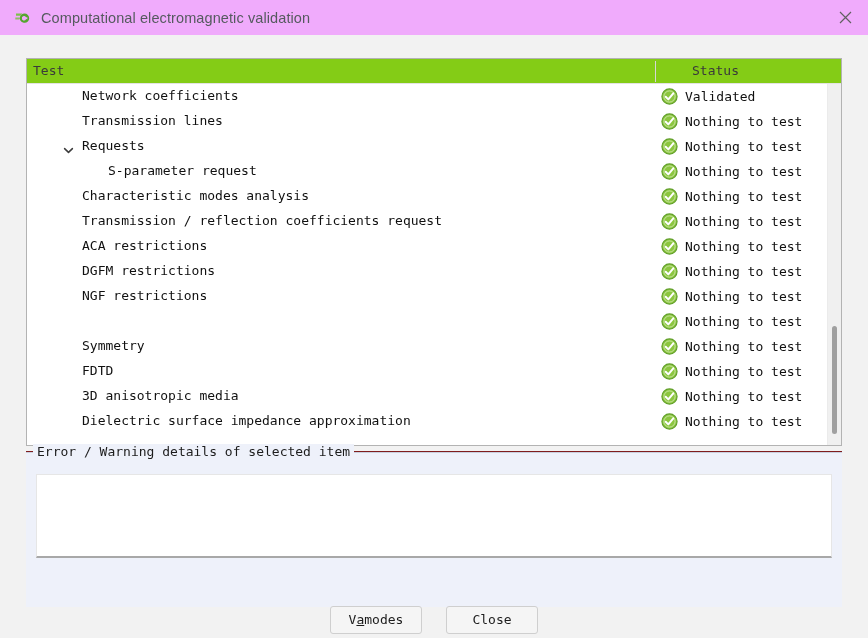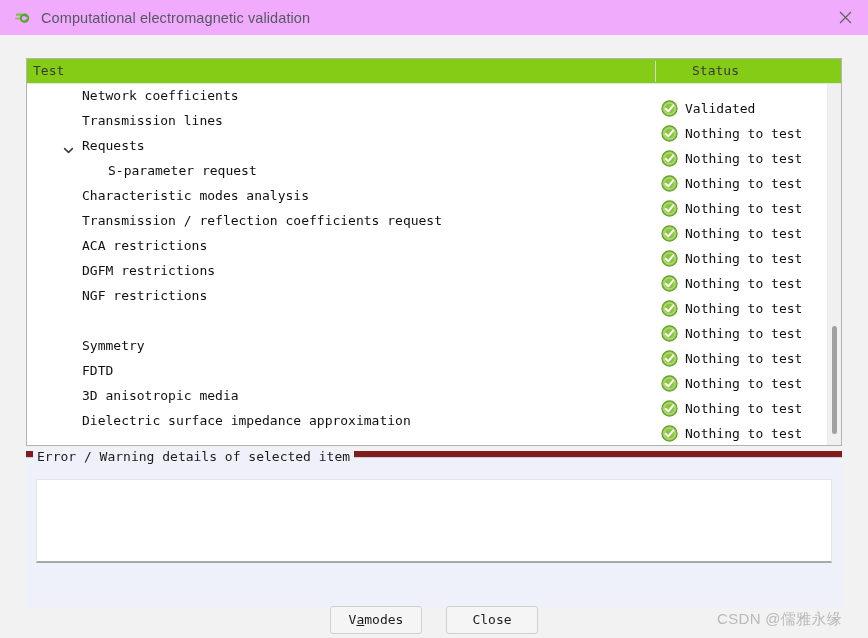--- a/index.html
+++ b/index.html
@@ -120,21 +120,21 @@
   }
   .indent-1 .row-label { left: 55px; }
   .indent-2 .row-label { left: 81px; }
   .chevron {
     position: absolute;
     left: 36px; top: 8px;
     width: 11px; height: 11px;
   }
   .status-cell {
     position: absolute;
-    left: 634px; top: 12px;
+    left: 634px; top: 0px;
     height: 25px;
     display: flex;
     align-items: center;
   }
   .status-icon {
     width: 17px; height: 17px;
     flex: none;
   }
   .status-text {
     margin-left: 7px;
@@ -162,21 +162,21 @@
     background: #a0a0a0;
     border-radius: 3px;
   }
 
   
   #details-group {
     position: absolute;
     left: 18px; top: 416px;
     width: 816px; height: 156px;
     background: #eef1fa;
-    border-top: 6px solid #7f1d1d;
+    border-top: 1px solid #7f1d1d;
     box-sizing: border-box;
   }
   #group-legend {
     position: absolute;
     left: 7px; top: -8px;
     padding: 0 4px;
     background: #eef1fa;
     font-family: "DejaVu Sans Mono", "Liberation Mono", monospace;
     font-size: 13px;
     color: #1c1c1c;
@@ -467,15 +467,14 @@
       <button class="dlg-button">
         <span>V</span>
           <span class="accel">a</span>
           <span>modes</span>
       </button>
       <button class="dlg-button">
         <span>Close</span>
       </button>
     </div>
 
-    <div id="watermark">CSDN @儒雅永缘</div>
   </div>
 </div>
 
 </body></html>

